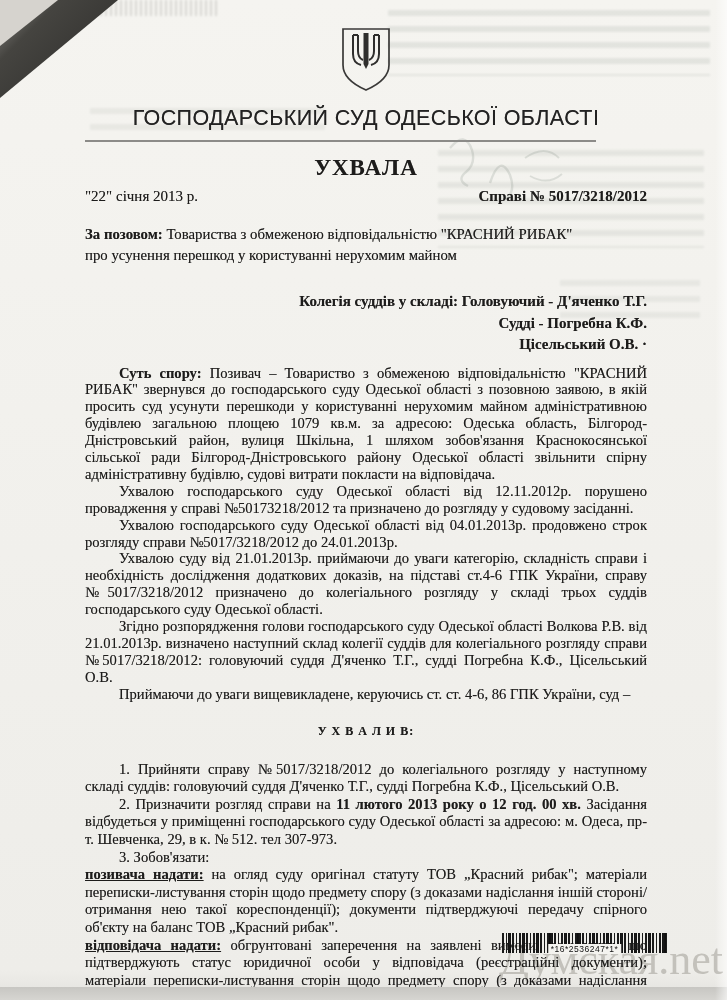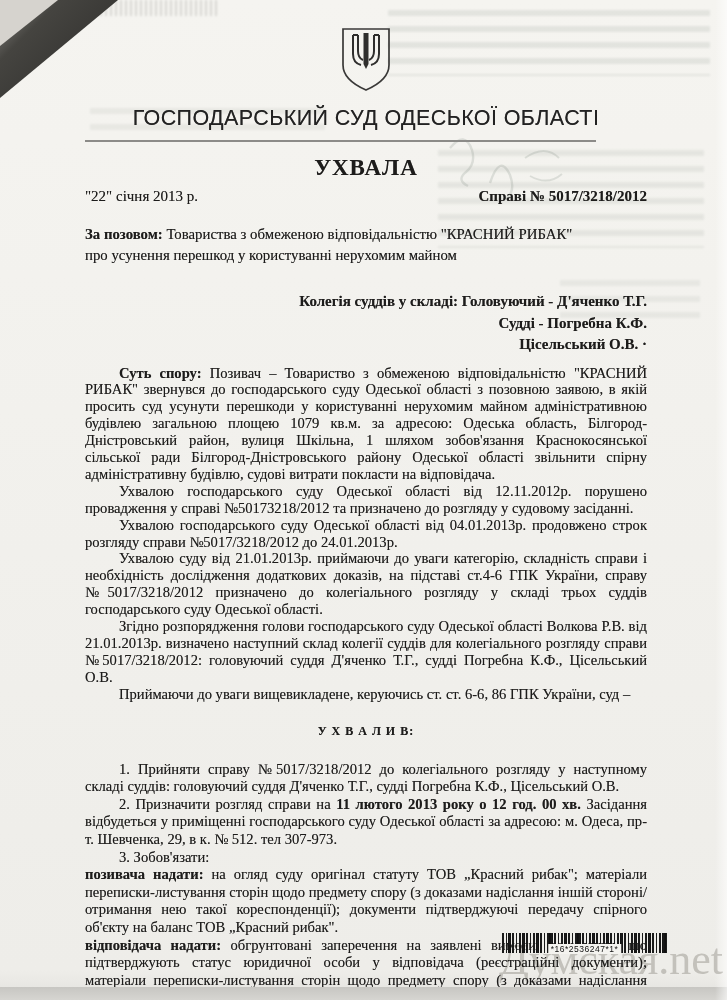--- a/index.html
+++ b/index.html
@@ -43,21 +43,21 @@
   .parties{margin-top:19px;font-size:14.8px;line-height:21px;}
   .parties p{margin:0;}
   .panel{margin-top:25px;text-align:right;font-weight:bold;font-size:15px;line-height:21.5px;}
   .panel p{margin:0;}
   .body-text{margin-top:9px;font-size:14.6px;line-height:16.9px;text-align:justify;}
   .body-text p{margin:0;text-indent:34px;}
   .resolved-heading{text-align:center;font-weight:bold;font-size:12px;margin:21px 0 22px 0;letter-spacing:1px;}
   .resolution{font-size:14.6px;line-height:17.6px;text-align:justify;}
   .resolution p{margin:0;}
   .resolution p.num{text-indent:34px;}
-  .u{}
+  .u{text-decoration:underline;}
   .justify-last{text-align-last:justify;}
   
   .watermark{position:absolute;right:4px;bottom:18px;z-index:6;
     font-family:Liberation Serif, serif;font-size:44px;line-height:1;
     color:#aba9a4;opacity:.55;letter-spacing:0px;mix-blend-mode:multiply;filter:blur(.4px);z-index:6;}
   .barcode{position:absolute;left:502px;top:933px;width:165px;height:24px;z-index:5;}
   .bars{width:100%;height:20px;
     background:
       repeating-linear-gradient(90deg,#1a1a1a 0 1.5px,rgba(0,0,0,0) 1.5px 3.5px),
       repeating-linear-gradient(90deg,rgba(0,0,0,0) 0 6px,#141414 6px 9px,rgba(0,0,0,0) 9px 14px),
@@ -119,21 +119,21 @@
       <p>Судді -  Погребна К.Ф.</p>
       <p>Цісельський О.В.  ·</p>
     </div>
 
     <div class="body-text">
       <p><b>Суть спору:</b><span> Позивач – Товариство з обмеженою відповідальністю "КРАСНИЙ РИБАК" звернувся до господарського суду Одеської області з позовною заявою, в якій просить суд усунути перешкоди у користуванні нерухомим майном адміністративною будівлею загальною площею 1079 кв.м. за адресою: Одеська область, Білгород-Дністровський район, вулиця Шкільна, 1 шляхом зобов'язання Краснокосянської сільської ради Білгород-Дністровського району Одеської області звільнити спірну адміністративну будівлю, судові витрати покласти на відповідача.</span></p>
       <p>Ухвалою господарського суду Одеської області від 12.11.2012р. порушено провадження у справі №50173218/2012 та призначено до розгляду у судовому засіданні.</p>
       <p>Ухвалою господарського суду Одеської області від 04.01.2013р. продовжено строк розгляду справи №5017/3218/2012 до 24.01.2013р.</p>
       <p>Ухвалою суду від 21.01.2013р. приймаючи до уваги категорію, складність справи і необхідність дослідження додаткових доказів, на підставі ст.4-6 ГПК України, справу №5017/3218/2012 призначено до колегіального розгляду у складі трьох суддів господарського суду Одеської області.</p>
       <p>Згідно розпорядження голови господарського суду Одеської області Волкова Р.В. від 21.01.2013р. визначено наступний склад колегії суддів для колегіального розгляду справи №5017/3218/2012: головуючий суддя Д'яченко Т.Г., судді Погребна К.Ф., Цісельський О.В.</p>
-      <p>Приймаючи до уваги вищевикладене, керуючись ст. ст. 6-6, 86 ГПК України, суд –</p>
+      <p>Приймаючи до уваги вищевикладене, керуючись ст. ст. 4-6, 86 ГПК України, суд –</p>
     </div>
 
     <div class="resolved-heading">У Х В А Л И В:</div>
 
     <div class="resolution">
       <p class="num">1. Прийняти справу №5017/3218/2012 до колегіального розгляду у наступному складі суддів: головуючий суддя Д'яченко Т.Г., судді Погребна К.Ф., Цісельський О.В.</p>
       <p class="num"><span>2. Призначити розгляд справи на </span><b>11 лютого 2013 року о 12 год. 00 хв.</b><span> Засідання відбудеться у приміщенні господарського суду Одеської області за адресою: м. Одеса, пр-т. Шевченка, 29, в к. № 512. тел 307-973.</span></p>
       <p class="num">3. Зобов'язати:</p>
       <p><b class="u">позивача надати:</b><span> на огляд суду оригінал статуту ТОВ „Красний рибак"; матеріали переписки-листування сторін щодо предмету спору (з доказами надіслання іншій стороні/отримання нею такої кореспонденції); документи підтверджуючі передачу спірного об'єкту на баланс ТОВ „Красний рибак".</span></p>
       <p class="justify-last"><b class="u">відповідача надати:</b><span> обгрунтовані заперечення на заявлені вимоги, документи, що підтверджують статус юридичної особи у відповідача (реєстраційні документи); матеріали переписки-листування сторін щодо предмету спору (з доказами надіслання іншій</span></p>

